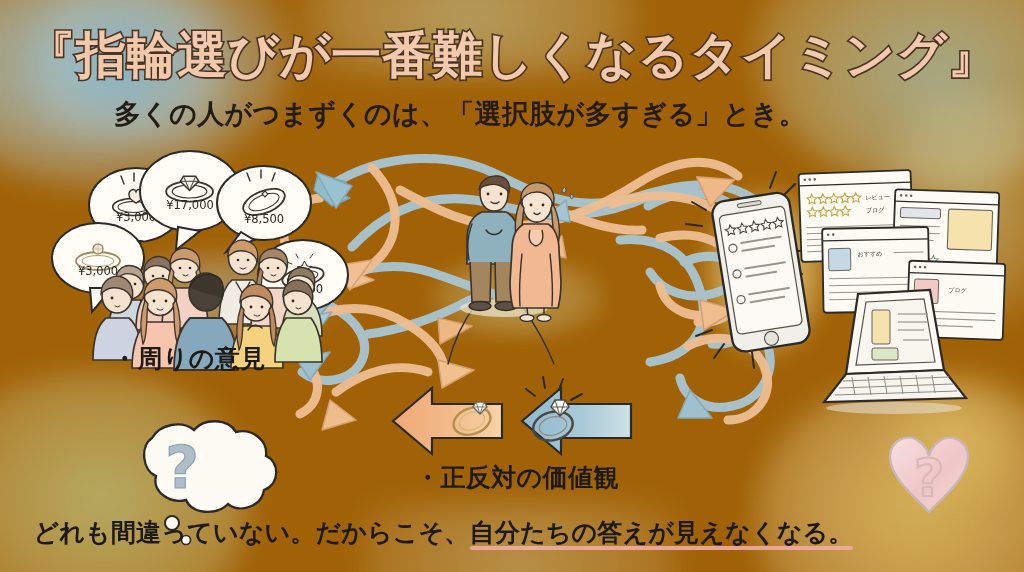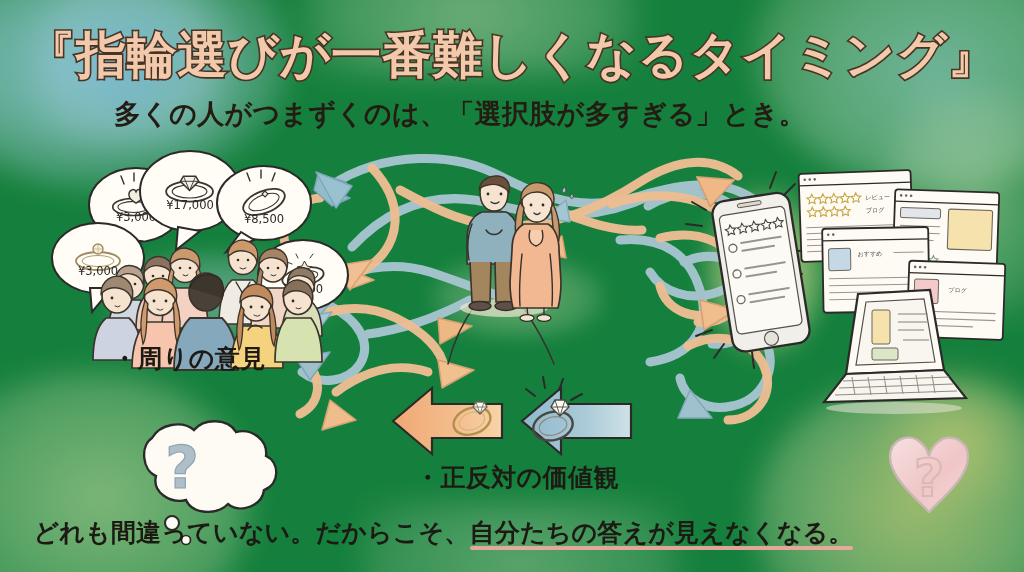--- a/index.html
+++ b/index.html
@@ -7,21 +7,21 @@
   body {
     font-family:"DejaVu Sans","Liberation Sans",sans-serif;
     background:#fdf9ec;
     position:relative;
   }
 
   
   #stage {
     position:absolute; inset:0;
     width:1024px; height:572px;
-    background:#15803d;
+    background:#a16207;
     overflow:hidden;
   }
 
   
   .wash { position:absolute; pointer-events:none; filter:blur(14px); }
   .wash-tl {
     left:-70px; top:-60px; width:360px; height:250px;
     background:radial-gradient(ellipse at 45% 50%, rgba(150,201,228,.80) 0%, rgba(172,212,233,.55) 38%, rgba(200,226,240,.20) 68%, rgba(255,255,255,0) 85%);
     border-radius:50% 45% 55% 48%;
   }

